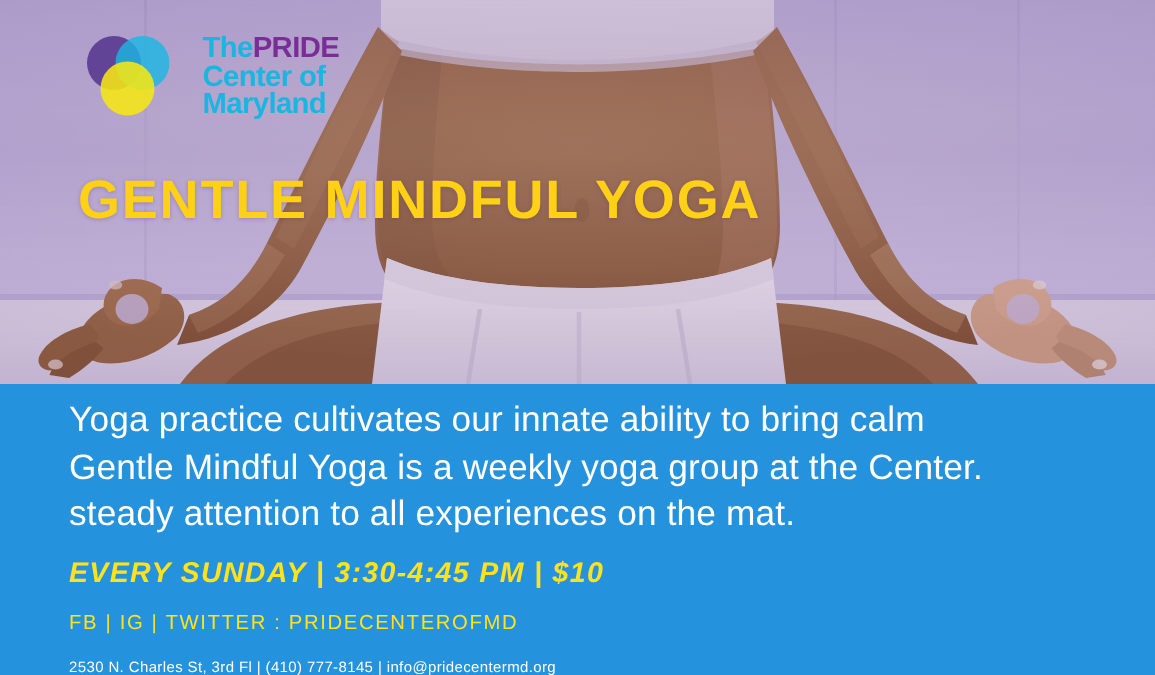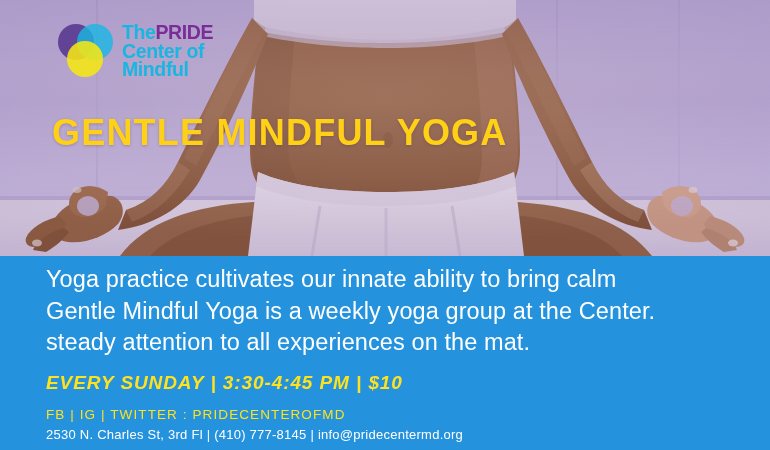--- a/index.html
+++ b/index.html
@@ -36,21 +36,21 @@
   }
   .photo-lighten {
     position:absolute; inset:0;
     background:radial-gradient(110% 80% at 50% 38%, rgba(255,235,215,0.18) 0%, rgba(255,235,215,0) 72%);
     pointer-events:none;
   }
 
   
   .logo {
     position:absolute; left:57px; top:22px;
-    display:flex; align-items:center; gap:9px;
+    display:flex; align-items:center; gap:22px;
     z-index:6;
   }
   .logo-mark { position:relative; width:56px; height:58px; flex:0 0 auto; }
   .logo-text {
     display:flex; flex-direction:column;
     line-height:0.97;
     font-weight:bold;
     font-size:19.5px;
     letter-spacing:-0.4px;
   }
@@ -97,23 +97,23 @@
   }
   .socials {
     position:absolute; left:46px; top:151px;
     color:#ffe21f;
     font-weight:normal;
     font-size:13.5px;
     letter-spacing:1.1px;
     white-space:nowrap;
   }
   .contact {
-    position:absolute; left:46px; top:171px;
+    position:absolute; left:46px; top:184px;
     color:#ffffff;
-    font-size:13px;
+    font-size:10px;
     letter-spacing:0.25px;
     white-space:nowrap;
   }
 </style>
 </head>
 <body>
 
 <div class="flyer">
 
   <div class="photo">
@@ -219,21 +219,21 @@
         <g style="mix-blend-mode:multiply">
           <circle cx="19" cy="20" r="18" fill="#5b3c93" opacity="0.92"></circle>
           <circle cx="38" cy="20" r="18" fill="#19b7e2" opacity="0.80"></circle>
           <circle cx="28" cy="37" r="18" fill="#f5e713" opacity="0.88"></circle>
         </g>
       </svg>
     </div>
     <div class="logo-text">
       <span class="logo-line"><span class="lg-cyan">The</span><span class="lg-purple">PRIDE</span></span>
       <span class="logo-line lg-cyan">Center of</span>
-      <span class="logo-line lg-cyan">Mindful</span>
+      <span class="logo-line lg-cyan">Maryland</span>
     </div>
   </div>
 
   <div class="headline">GENTLE MINDFUL YOGA</div>
 
   <div class="panel">
 
     <div class="body-copy">
       <p>Yoga practice cultivates our innate ability to bring calm</p>
       <p>Gentle Mindful Yoga is a weekly yoga group at the Center.</p>

